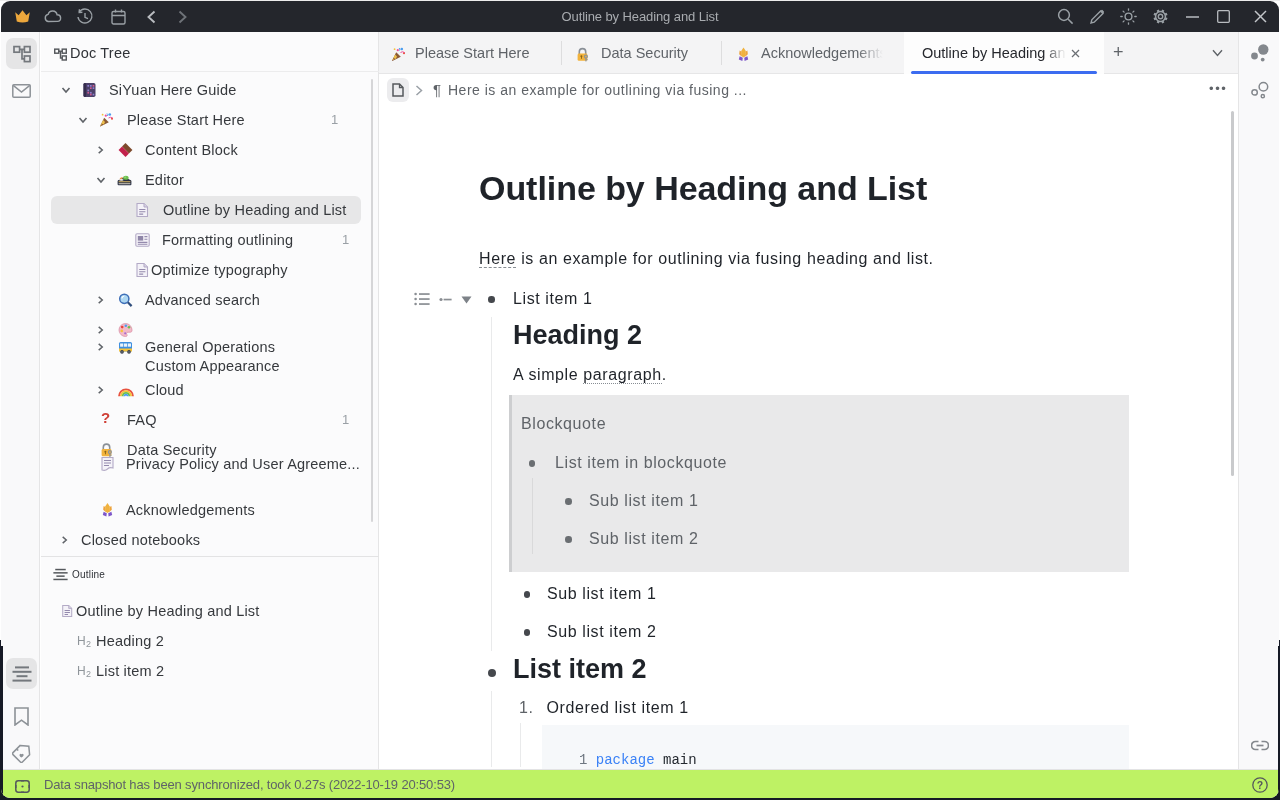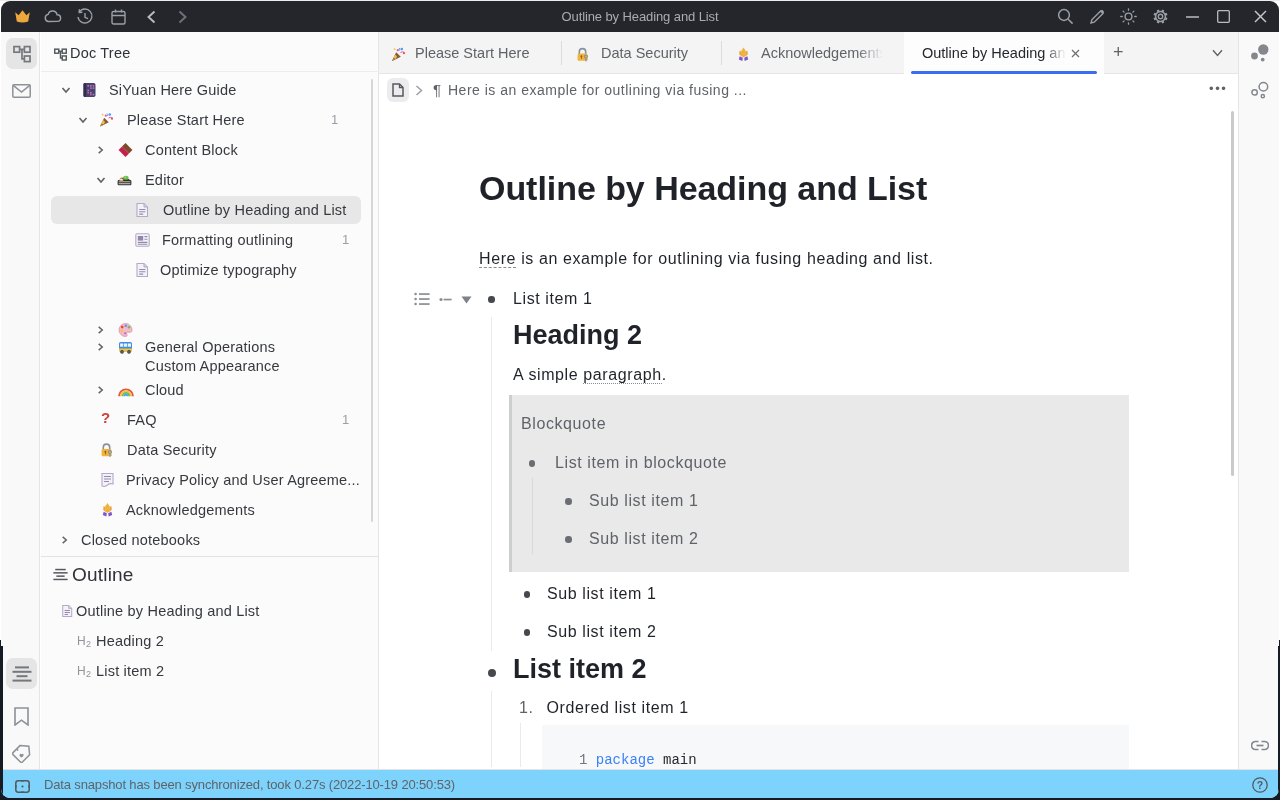--- a/index.html
+++ b/index.html
@@ -32,21 +32,21 @@
   .tsep { position:absolute; top:9px; height:24px; width:1px; background:#ddddde; }
   
   #crumb { position:absolute; left:378px; top:74px; width:859px; height:30px; background:#fff; }
   
   #editor { position:absolute; left:378px; top:104px; width:859px; height:664px; background:#fff; overflow:hidden;
             color:#1f2329; }
   #editor .t { position:absolute; white-space:nowrap; letter-spacing:0.6px; font-size:16px; }
   .bullet { position:absolute; width:6.5px; height:6.5px; border-radius:50%; background:#45484d; }
   .guide { position:absolute; width:1px; background:#e9eaeb; }
   
-  #status { position:absolute; left:0; top:768px; width:1278px; height:29px; background:#7dd3fc; border-top:1px solid #e3e3e4; }
+  #status { position:absolute; left:0; top:768px; width:1278px; height:29px; background:#bef264; border-top:1px solid #e3e3e4; }
   
   .edgeL { position:absolute; left:0; top:645px; width:1.5px; height:152px; background:#161a25; }
   .edgeR { position:absolute; right:0; top:645px; width:1.5px; height:152px; background:#161a25; }
 </style>
 </head>
 <body>
 <div id="win">
   <div id="titlebar">
     <div class="ttl">Outline by Heading and List</div>
 
@@ -312,21 +312,32 @@
     <div class="trow" style="top:223px;">
       <svg class="ic" style="left:94px;" width="14" height="15" viewBox="0 0 14 15">
           <path d="M2 1 L9 1 L12.5 4.5 L12.5 14 L2 14 Z" fill="#f4f2f8" stroke="#b3aac6" stroke-width="1.1"></path>
           <path d="M9 1 L9 4.5 L12.5 4.5" fill="#d8d2e4" stroke="#b3aac6" stroke-width="1"></path>
           <g stroke="#948aad" stroke-width="1.1">
             <line x1="4.2" y1="7" x2="10.4" y2="7"></line>
             <line x1="4.2" y1="9.3" x2="10.4" y2="9.3"></line>
             <line x1="4.2" y1="11.6" x2="8.2" y2="11.6"></line>
           </g>
         </svg>
-      <div class="tx" style="left:119px;">Optimize typography</div>
+      <div class="tx" style="left:110px;">Optimize typography</div>
+    </div>
+    <div class="trow" style="top:253px;">
+      <svg class="ic" style="left:55px;" width="9" height="9" viewBox="0 0 10 10">
+          <path d="M3 1.5 L7 5 L3 8.5" fill="none" stroke="#5f6368" stroke-width="1.6"></path>
+        </svg>
+      <svg class="ic" style="left:77px;" width="15" height="15" viewBox="0 0 15 15">
+          <circle cx="6.3" cy="6.3" r="4.6" fill="#aed7f2" stroke="#3f6fb8" stroke-width="1.5"></circle>
+          <line x1="9.8" y1="9.8" x2="13.6" y2="13.6" stroke="#2f4d7c" stroke-width="2.2"></line>
+          <path d="M3.8 5.8 a3 3 0 0 1 2.4 -2.3" stroke="#ffffff" stroke-width="1.2" fill="none"></path>
+        </svg>
+      <div class="tx" style="left:104px;">Advanced search</div>
     </div>
     <div class="trow" style="top:283px;">
       <svg class="ic" style="left:55px;" width="9" height="9" viewBox="0 0 10 10">
           <path d="M3 1.5 L7 5 L3 8.5" fill="none" stroke="#5f6368" stroke-width="1.6"></path>
         </svg>
       <svg class="ic" style="left:77px;" width="15" height="15" viewBox="0 0 15 15">
           <path d="M7.5 1 a6.5 6.5 0 1 0 0 13 c1.8 0 2 -1.2 1.4 -2 c-0.8 -1 -0.3 -2.3 1.1 -2.3 l2.4 0 c1 0 1.6 -0.6 1.6 -2.2 A6.5 6.5 0 0 0 7.5 1 Z" fill="#f3bac7" stroke="#db93a8" stroke-width="0.8"></path>
           <circle cx="4.2" cy="4.6" r="1.3" fill="#e8413c"></circle>
           <circle cx="7.8" cy="3.2" r="1.3" fill="#4a9df0"></circle>
           <circle cx="11" cy="4.8" r="1.3" fill="#6cbf4e"></circle>
@@ -376,21 +387,21 @@
           <path d="M4.3 7 L4.3 4.8 a3.2 3.2 0 0 1 6.4 0 L10.7 7" fill="none" stroke="#8a9097" stroke-width="1.6"></path>
           <rect x="2.6" y="6.6" width="9.8" height="7.2" rx="1.3" fill="#f2b33d"></rect>
           <circle cx="6.4" cy="9.3" r="1" fill="#8a6414"></circle>
           <rect x="6" y="9.8" width="0.9" height="2" fill="#8a6414"></rect>
           <circle cx="10.9" cy="9.6" r="1.5" fill="none" stroke="#8d939b" stroke-width="1.2"></circle>
           <rect x="10.3" y="10.8" width="1.2" height="3.6" fill="#8d939b"></rect>
           <rect x="11.2" y="12.2" width="1.4" height="1" fill="#8d939b"></rect>
         </svg>
       <div class="tx" style="left:86px;">Data Security</div>
     </div>
-    <div class="trow" style="top:433px;padding-left:12px;">
+    <div class="trow" style="top:417px;padding-left:12px;">
       <svg class="ic" style="left:60px;" width="13" height="15" viewBox="0 0 13 15">
           <path d="M1 1 L12 1 L12 11.5 Q8.5 10.5 6.5 12.5 Q4.5 14.5 1 13.5 Z" fill="#f4f2f8" stroke="#b3aac6" stroke-width="1.1"></path>
           <g stroke="#948aad" stroke-width="1.1">
             <line x1="3" y1="4" x2="10" y2="4"></line>
             <line x1="3" y1="6.5" x2="10" y2="6.5"></line>
             <line x1="3" y1="9" x2="8" y2="9"></line>
           </g>
         </svg>
       <div class="tx" style="left:85px;">Privacy Policy and User Agreeme...</div>
     </div>
@@ -413,21 +424,21 @@
 
     <div class="abs" style="left:0;top:524px;width:338px;height:1px;background:#e3e3e4;"></div>
     <svg class="abs" style="left:12px;top:536px;" width="15" height="13" viewBox="0 0 20 16">
         <g stroke="#55585c" stroke-width="2">
           <line x1="3" y1="1.4" x2="17" y2="1.4"></line>
           <line x1="0.5" y1="5.8" x2="19.5" y2="5.8"></line>
           <line x1="4.5" y1="10.2" x2="15.5" y2="10.2"></line>
           <line x1="0.5" y1="14.6" x2="19.5" y2="14.6"></line>
         </g>
       </svg>
-    <div class="abs" style="left:31px;top:529px;height:28px;line-height:28px;font-size:19px;color:#2f3237;">Outline</div>
+    <div class="abs" style="left:31px;top:529px;height:28px;line-height:28px;font-size:10px;color:#2f3237;">Outline</div>
     <div class="trow" style="top:564px;">
       <svg class="ic" style="left:20px;" width="12" height="13" viewBox="0 0 14 15">
           <path d="M2 1 L9 1 L12.5 4.5 L12.5 14 L2 14 Z" fill="#f4f2f8" stroke="#b3aac6" stroke-width="1.2"></path>
           <path d="M9 1 L9 4.5 L12.5 4.5" fill="#d8d2e4" stroke="#b3aac6" stroke-width="1"></path>
           <g stroke="#948aad" stroke-width="1.2">
             <line x1="4.2" y1="7" x2="10.4" y2="7"></line>
             <line x1="4.2" y1="9.3" x2="10.4" y2="9.3"></line>
             <line x1="4.2" y1="11.6" x2="8.2" y2="11.6"></line>
           </g>
         </svg>

